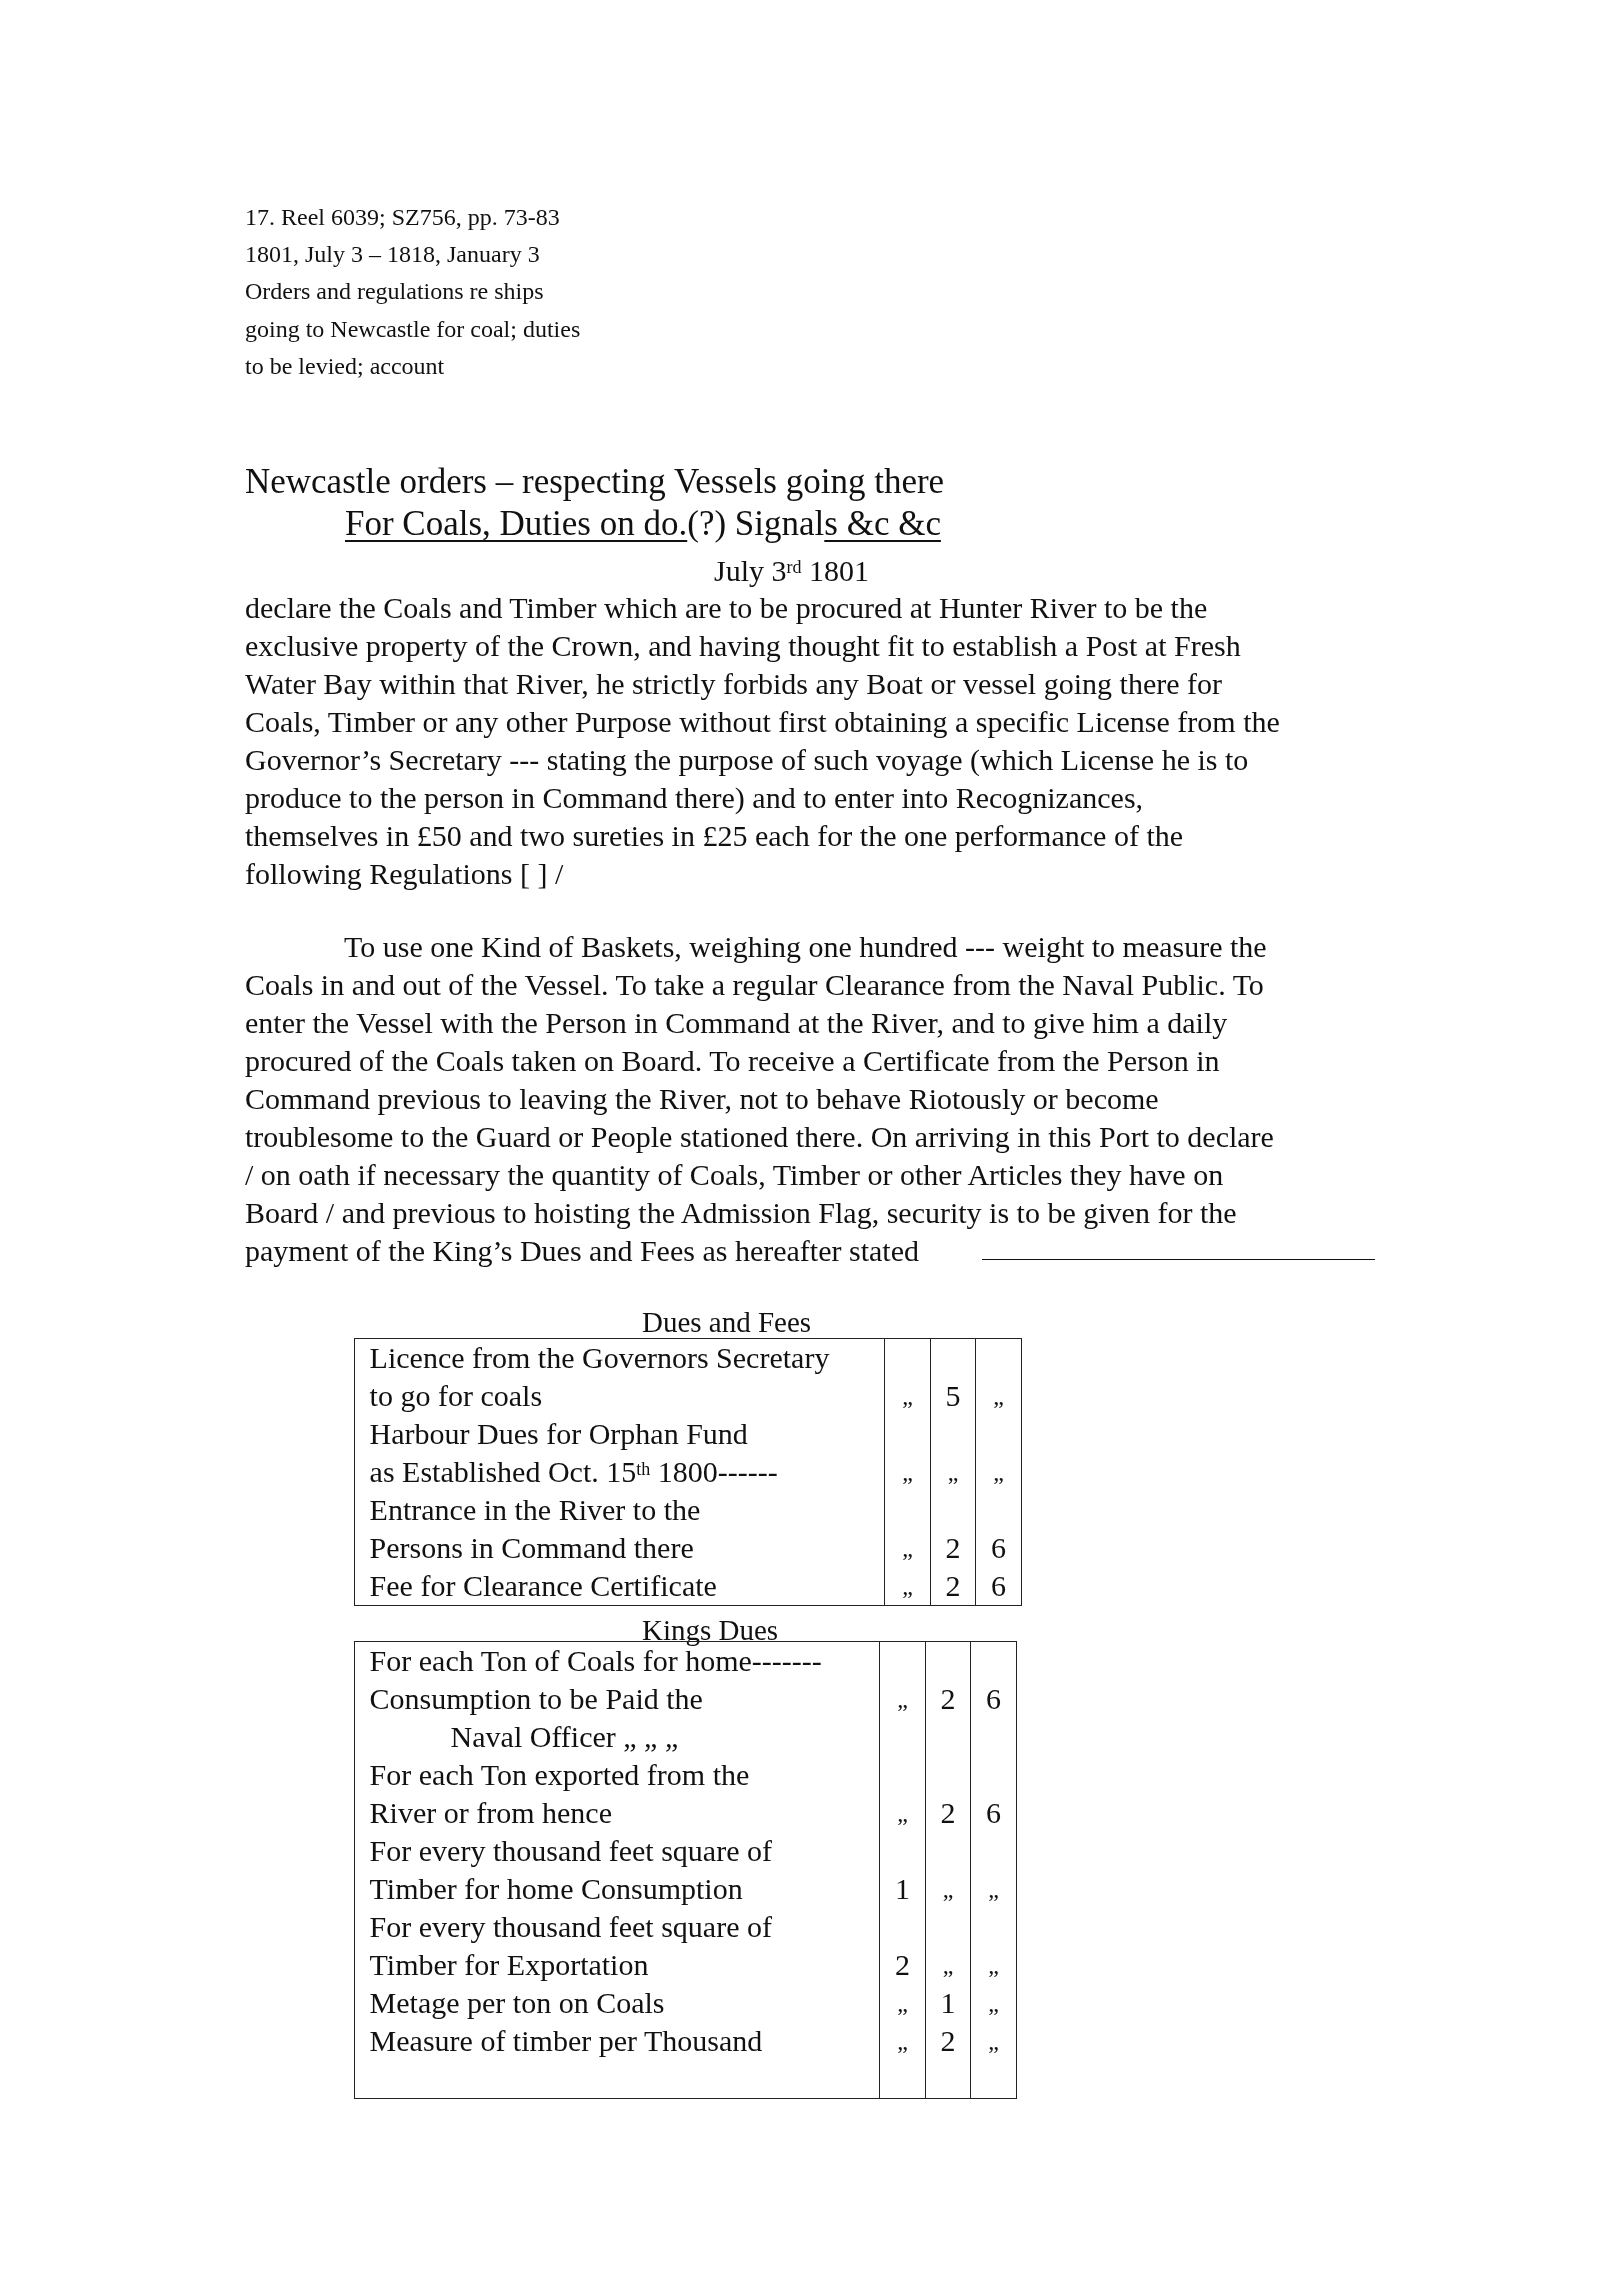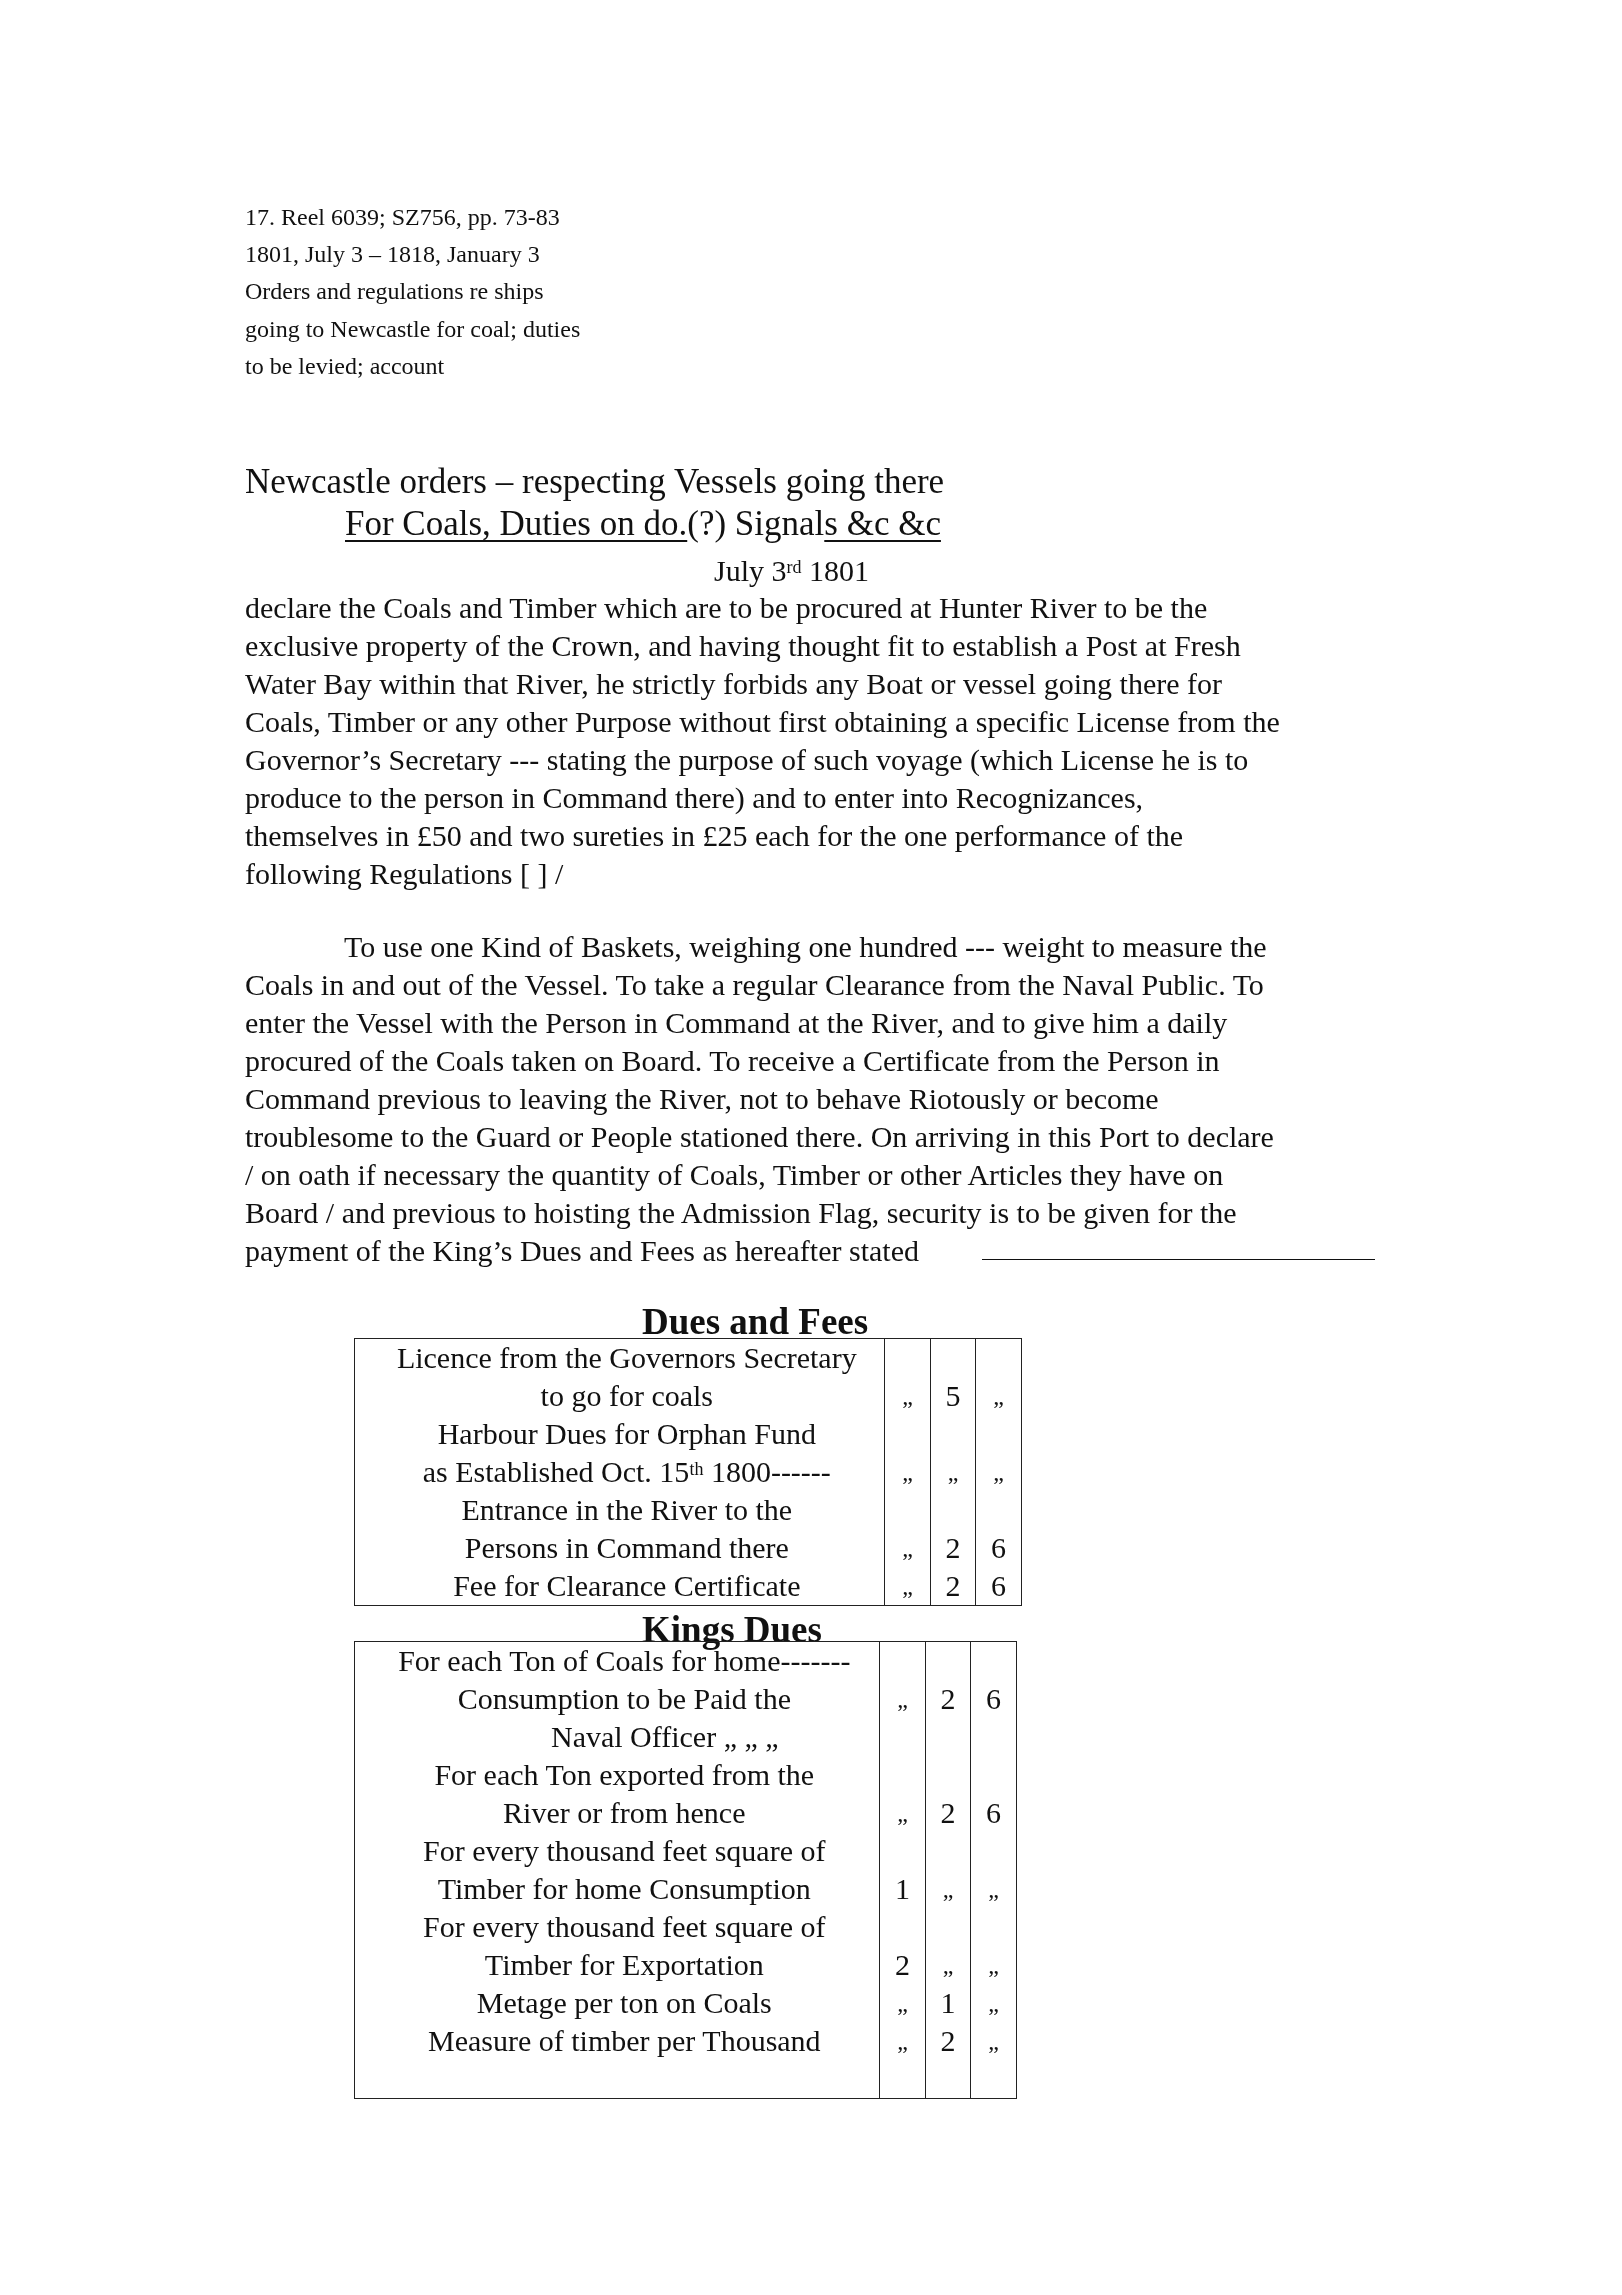--- a/index.html
+++ b/index.html
@@ -8,23 +8,23 @@
   .abs { position:absolute; white-space:nowrap; }
   .hdr { left:245px; font-size:24px; line-height:37px; }
   .title { left:245px; top:461px; font-size:35px; line-height:42px; }
   .title2 { left:345px; top:503px; font-size:35px; line-height:42px; }
   .u { text-decoration:underline; text-underline-offset:4.9px; text-decoration-thickness:1.6px; }
   .date { left:714px; top:552px; font-size:30px; line-height:37px;font-family:Liberation Serif, serif; }
   sup { font-size:18px; vertical-align:top; position:relative; top:-3.2px; }
   .para { position:absolute; left:245px; width:1152px; font-size:30px; line-height:38px; }
   .para .ln { display:block; white-space:nowrap; }
   .sigline { position:absolute; left:982px; top:1259px; width:393px; height:0; border-top:1.6px solid #111; }
-  .tcap { position:absolute; font-weight:bold; font-size:37px; line-height:32px; }
+  .tcap { position:absolute; font-weight:normal; font-size:29px; line-height:32px; }
   table.fees { position:absolute; border-collapse:collapse; font-size:30px; line-height:38px; }
-  table.fees td { border:1.6px solid #222; padding:0; vertical-align:top;text-align:center; }
+  table.fees td { border:1.6px solid #222; padding:0; vertical-align:top; }
   td.desc { padding-left:14.6px !important; }
   td.num { text-align:center; }
   .cell-stack { display:block; }
   .ditto { font-size:24px; }
 </style>
 </head>
 <body>
 
 <div class="abs hdr" style="top:199px">17. Reel 6039; SZ756, pp. 73-83</div>
 <div class="abs hdr" style="top:236px">1801, July 3 – 1818, January 3</div>

